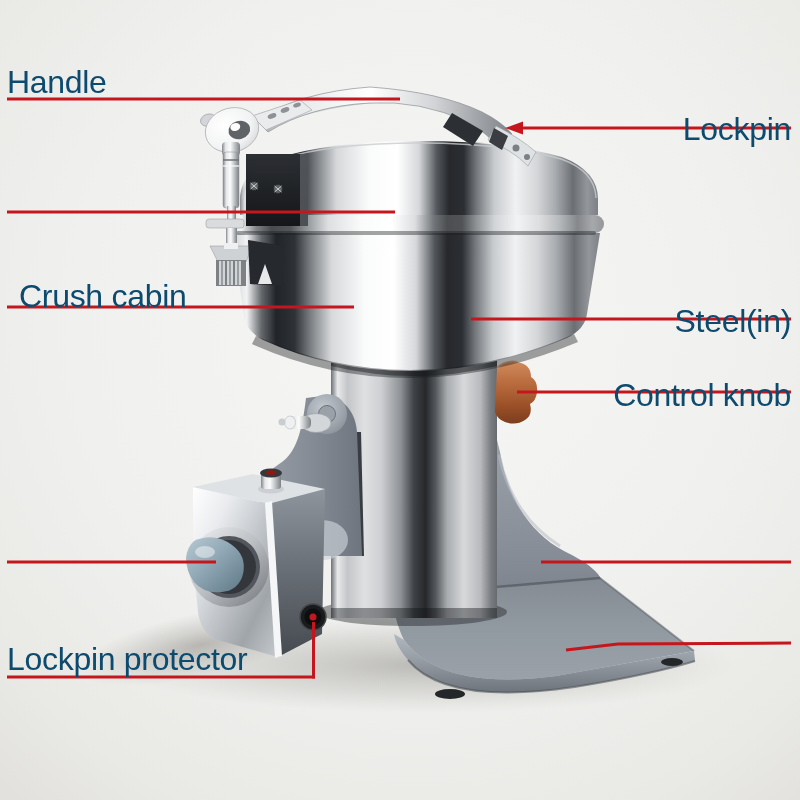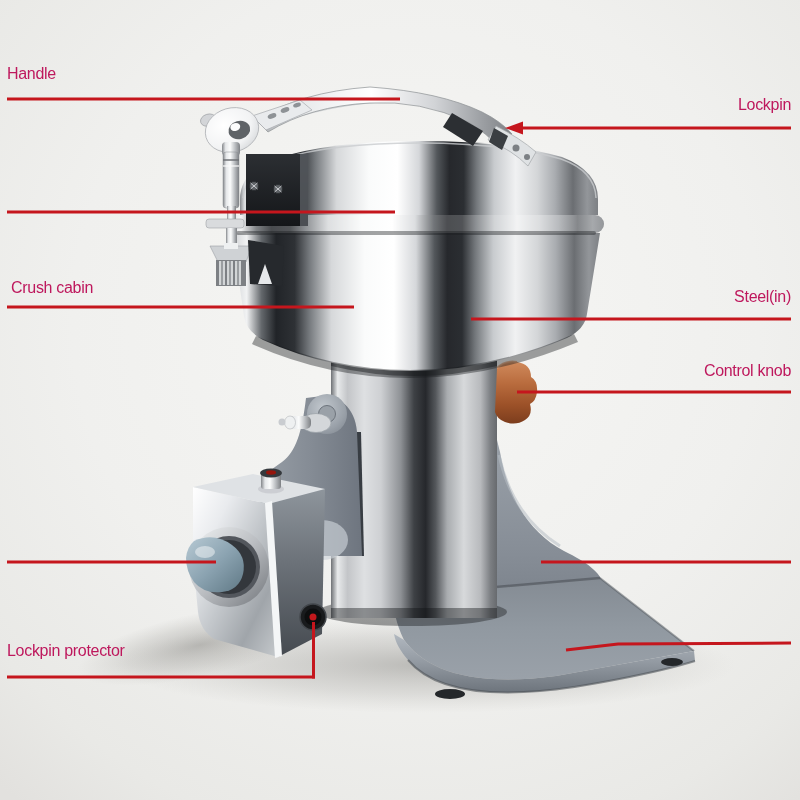--- a/index.html
+++ b/index.html
@@ -4,27 +4,27 @@
 <style>
   html,body{margin:0;padding:0;background:#e9e9e7;}
   .stage{
     position:relative;width:800px;height:800px;overflow:hidden;
     font-family:"Liberation Sans",sans-serif;
     background:#efefec;
   }
   .stage svg{position:absolute;left:0;top:0;}
   .label{
     position:absolute;
-    font-size:16px;line-height:1.05;
+    font-size:32px;line-height:1.05;
     letter-spacing:-0.3px;
-    color:#be185d;
+    color:#0c4a6e;
     white-space:nowrap;
     user-select:none;
   }
-  .label.right{text-align:right;}
+  .label.right{text-align:right;margin-top:16px;}
 </style>
 </head>
 <body>
 
 <div class="stage">
 
 <svg width="800" height="800" viewBox="0 0 800 800">
   <defs>
     <radialGradient id="bgG" cx="52%" cy="40%" r="78%">
       <stop offset="0" stop-color="#f6f6f4"></stop>
@@ -310,18 +310,18 @@
     <line x1="7" y1="562" x2="216" y2="562"></line>
     <line x1="541" y1="562" x2="791" y2="562"></line>
     <line x1="7" y1="677" x2="315" y2="677"></line>
     <line x1="313.5" y1="622" x2="313.5" y2="678.5"></line>
     <polyline points="566,650 618,644 791,643"></polyline>
   </g>
 </svg>
 
 <div class="label" style="left:7px;top:66px">Handle</div>
 <div class="label right" style="right:9px;top:97px">Lockpin</div>
-<div class="label" style="left:11px;top:280px">Crush cabin</div>
+<div class="label" style="left:19px;top:280px">Crush cabin</div>
 <div class="label right" style="right:9px;top:289px">Steel(in)</div>
 <div class="label right" style="right:9px;top:363px">Control knob</div>
 <div class="label" style="left:7px;top:643px">Lockpin protector</div>
 
 </div>
 
 </body></html>

